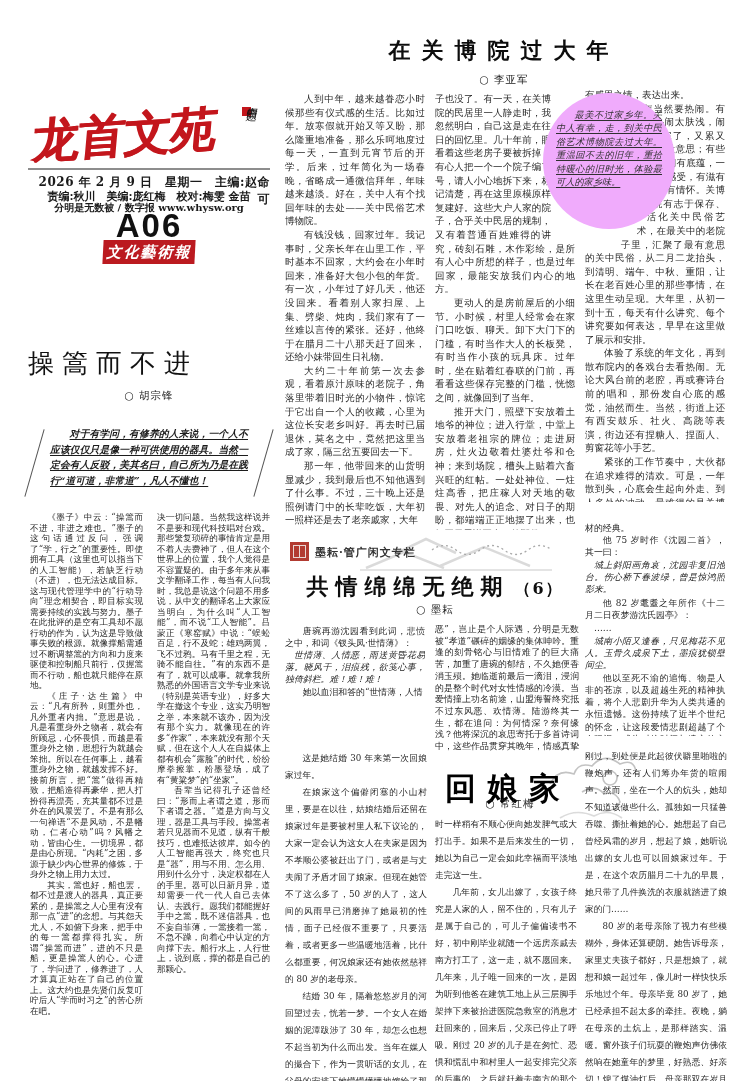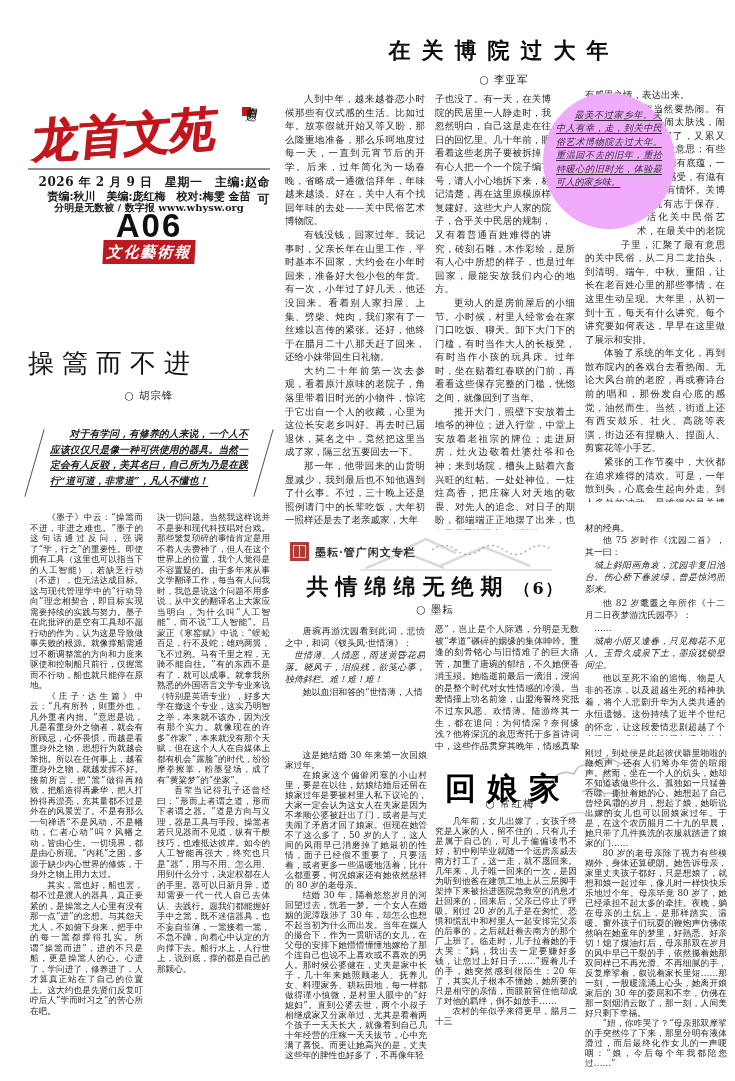--- a/index.html
+++ b/index.html
@@ -7,21 +7,21 @@
         font-family:"DejaVu Serif","Liberation Serif",serif;color:#262626;}
   .abs{position:absolute;}
   .col{position:absolute;text-align:justify;overflow:hidden;color:#282828;}
   .col p{margin:0;text-indent:2em;}
   .col p.cont{text-indent:0;}
   .col p.poem{font-style:italic;text-indent:1em;color:#1e1e1e;margin:1px 0;}
   .d-main{font-size:9.5px;line-height:13.6px;}
   .d-left{font-size:8.6px;line-height:10.5px;}
   .d-mid{font-size:8.9px;line-height:11.7px;}
   .d-mid3{font-size:8.9px;line-height:12.1px;}
-  .d-fam{font-size:8.7px;line-height:10px;}
+  .d-fam{font-size:8.7px;line-height:17px;}
   
   .logo{font-size:47px;font-weight:bold;color:#c3161c;letter-spacing:-1px;
         transform:rotate(-4deg) skewX(-9deg);text-shadow:1px 0 0 #c3161c;white-space:nowrap;}
   .sig{writing-mode:vertical-rl;font-size:11px;color:#111;font-style:italic;letter-spacing:2px;}
   .sigseal{width:9px;height:9px;background:#c3161c;margin-top:3px;}
   .mrule{height:2px;background:#8d8d8d;}
   .dline1{font-size:12px;font-weight:bold;text-align:center;letter-spacing:0.5px;color:#1a1a1a;}
   .dline2{font-size:11px;font-weight:bold;text-align:center;color:#1a1a1a;}
   .dline3{font-size:10px;font-weight:bold;text-align:center;color:#1a1a1a;}
   .pageno{font-size:33px;font-weight:bold;font-family:"Liberation Sans",sans-serif;
@@ -160,20 +160,21 @@
     </g>
   </svg>
   <div class="abs h-fam" style="left:445px;top:752px;margin-top:16px;">回娘家</div>
   <div class="abs byline" style="left:435px;top:797px;width:150px;">○ 常红梅</div>
   <div class="col d-fam" style="left:285px;top:750px;width:142px;height:331px;">
       <p>这是她结婚 30 年来第一次回娘家过年。</p>
       <p>在娘家这个偏僻闭塞的小山村里，要是在以往，姑娘结婚后还留在娘家过年是要被村里人私下议论的，大家一定会认为这女人在夫家是因为不孝顺公婆被赶出了门，或者是与丈夫闹了矛盾才回了娘家。但现在她管不了这么多了，50 岁的人了，这人间的风雨早已消磨掉了她最初的性情，面子已经假不重要了，只要活着，或者更多一些温暖地活着，比什么都重要，何况娘家还有她依然慈祥的 80 岁的老母亲。</p>
       <p>结婚 30 年，隔着悠悠岁月的河回望过去，恍若一梦。一个女人在婚姻的泥潭跋涉了 30 年，却怎么也想不起当初为什么而出发。当年在媒人的撮合下，作为一贯听话的女儿，在父母的安排下她懵懵懂懂地嫁给了那个连自己也说不上喜欢或不喜欢的男人。那时候公婆健在，丈夫是家中长子，几十年来她照顾老人、抚养儿女、料理家务、耕耘田地，每一样都做得谨小慎微，是村里人眼中的“好媳妇”。直到公婆去世，两个小叔子相继成家又分家单过，尤其是看着两个孩子一天天长大，就像看到自己几十年经营的庄稼一天天拔节，心中充满了喜悦。而更让她高兴的是，丈夫这些年的脾性也好多了，不再像年轻</p>
     </div>
   <div class="col d-fam" style="left:435px;top:816px;width:142px;height:265px;">
+      <p class="cont">时一样稍有不顺心便向她发脾气或大打出手。如果不是后来发生的一切，她以为自己一定会如此幸福而平淡地走完这一生。</p>
       <p>几年前，女儿出嫁了，女孩子终究是人家的人，留不住的，只有儿子是属于自己的，可儿子偏偏读书不好，初中刚毕业就随一个远房亲戚去南方打工了，这一走，就不愿回来。几年来，儿子唯一回来的一次，是因为听到他爸在建筑工地上从三层脚手架摔下来被抬进医院急救室的消息才赶回来的，回来后，父亲已停止了呼吸。刚过 20 岁的儿子是在匆忙、恐惧和慌乱中和村里人一起安排完父亲的后事的，之后就赶着去南方的那个厂上班了。临走时，儿子拉着她的手大哭：“妈，我出去一定要赚好多钱，让您过上好日子……”握着儿子的手，她突然感到很陌生：20 年了，其实儿子根本不懂她，她所要的只是相守的亲情，而眼前留住他却成了对他的羁绊，倒不如放手……</p>
       <p>农村的年似乎来得更早，腊月二十三</p>
     </div>
   <div class="col d-fam" style="left:585px;top:748px;width:142px;height:333px;">
       <p class="cont">刚过，到处便是此起彼伏噼里啪啦的鞭炮声，还有人们筹办年货的喧闹声。然而，坐在一个人的炕头，她却不知道该做些什么。孤独如一只猛兽吞噬、撕扯着她的心。她想起了自己曾经风霜的岁月，想起了娘，她听说出嫁的女儿也可以回娘家过年。于是，在这个农历腊月二十九的早晨，她只带了几件换洗的衣服就踏进了娘家的门……</p>
       <p>80 岁的老母亲除了视力有些模糊外，身体还算硬朗。她告诉母亲，家里丈夫孩子都好，只是想娘了，就想和娘一起过年，像儿时一样快快乐乐地过个年。母亲毕竟 80 岁了，她已经承担不起太多的牵挂。夜晚，躺在母亲的土炕上，是那样踏实、温暖。窗外孩子们玩耍的鞭炮声仿佛依然响在她童年的梦里，好熟悉、好亲切！熄了煤油灯后，母亲那双在岁月的风中早已干裂的手，依然攥着她那双同样已不再光滑、不再细腻的手，反复摩挲着，叙说着家长里短……那一刻，一股暖流涌上心头，她离开娘家后的 30 年的委屈和不幸，仿佛在那一刻烟消云散了，那一刻，人间美好只剩下幸福。</p>
       <p>“妞，你咋哭了？”母亲那双摩挲的手突然停了下来，那里分明有液体滑过，而后最终化作女儿的一声哽咽：“娘，今后每个年我都陪您过……”</p>
     </div>
 
 </div>

